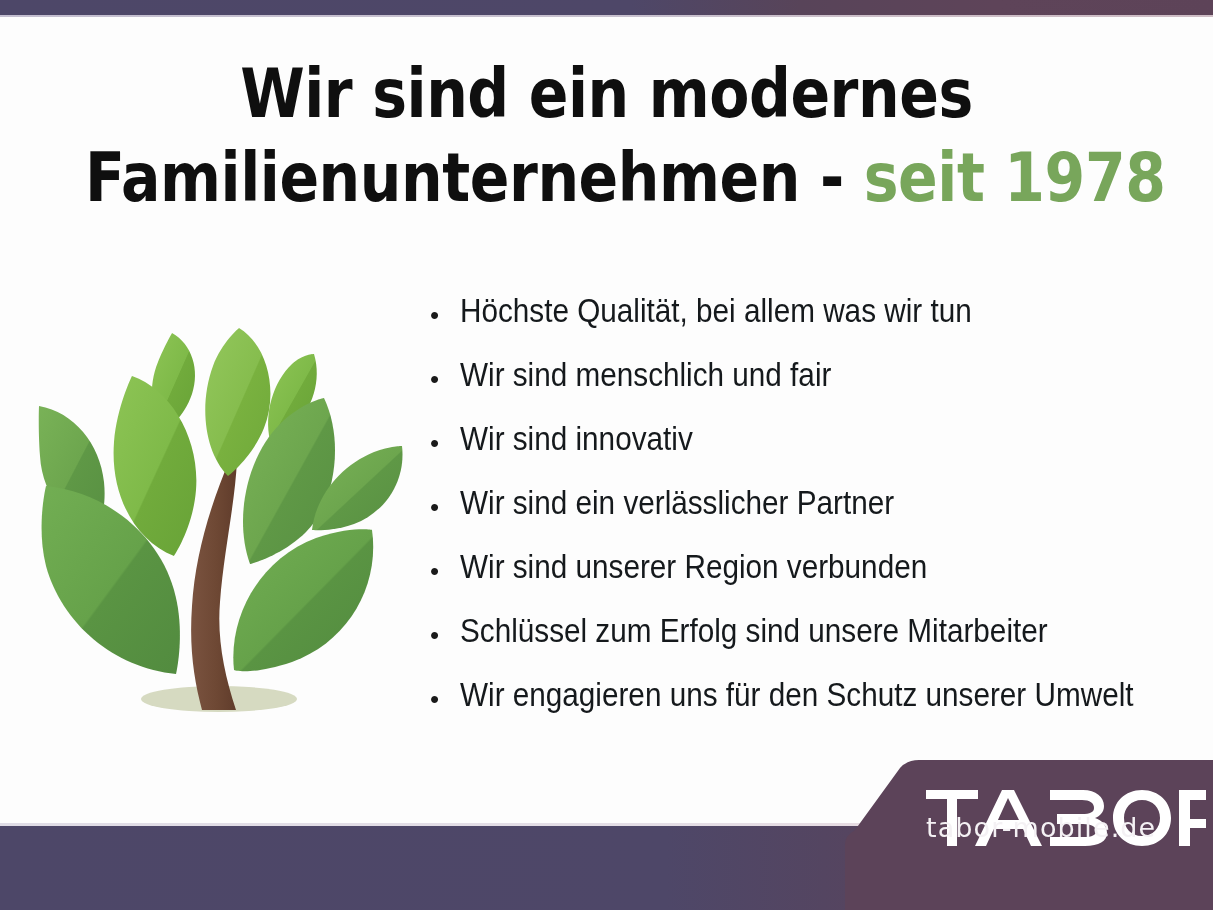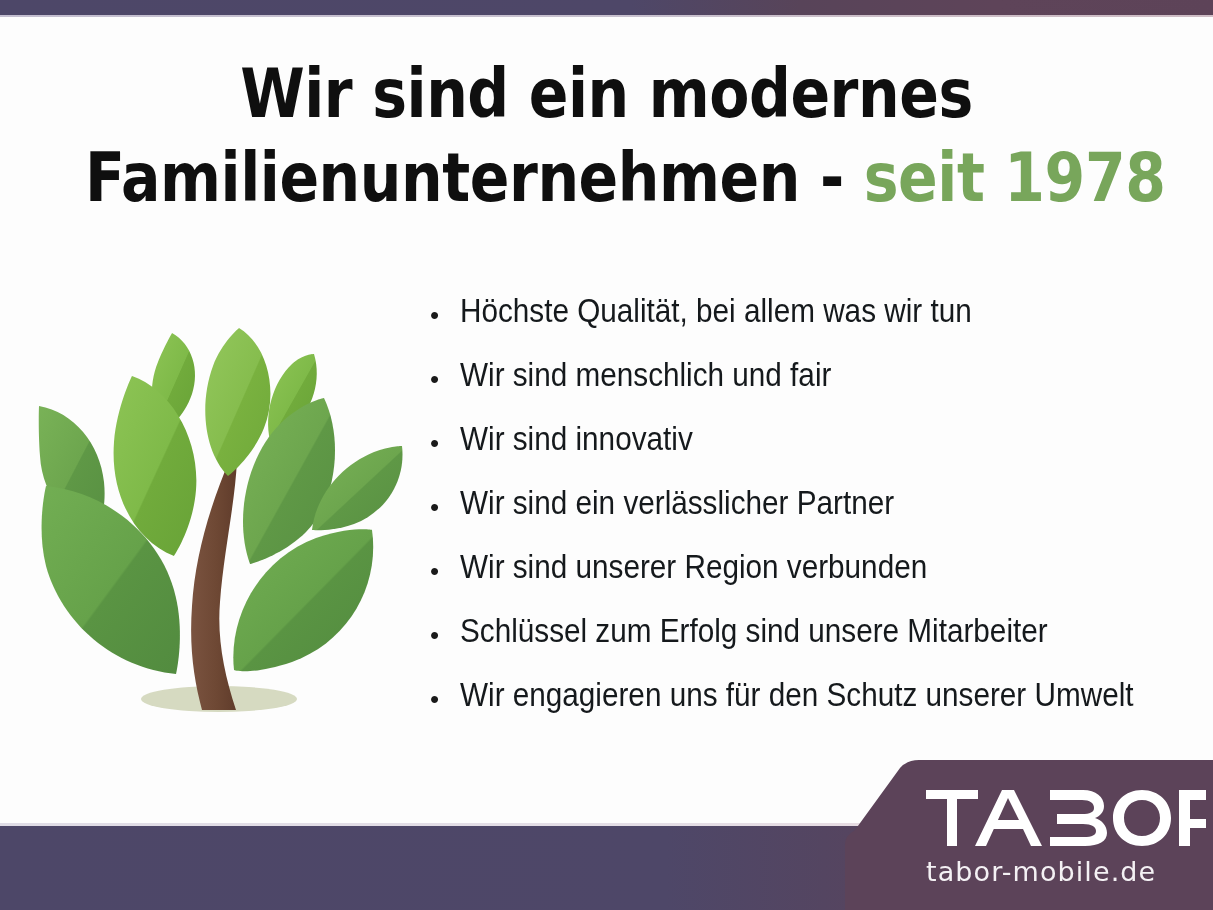--- a/index.html
+++ b/index.html
@@ -137,21 +137,21 @@
     left: 926px;
     top: 790px;
     width: 280px;
     height: 56px;
   }
   .logo-mark svg { display: block; width: 100%; height: 100%; }
 
   .logo-url {
     position: absolute;
     left: 926px;
-    top: 856px;
+    top: 812px;
     width: 275px;
     text-align: left;
     font-family: "DejaVu Sans", "Liberation Sans", sans-serif;
     font-size: 27px;
     line-height: 32px;
     letter-spacing: 1.1px;
     color: #f4f1f4;
     white-space: nowrap;
   }
 </style>

